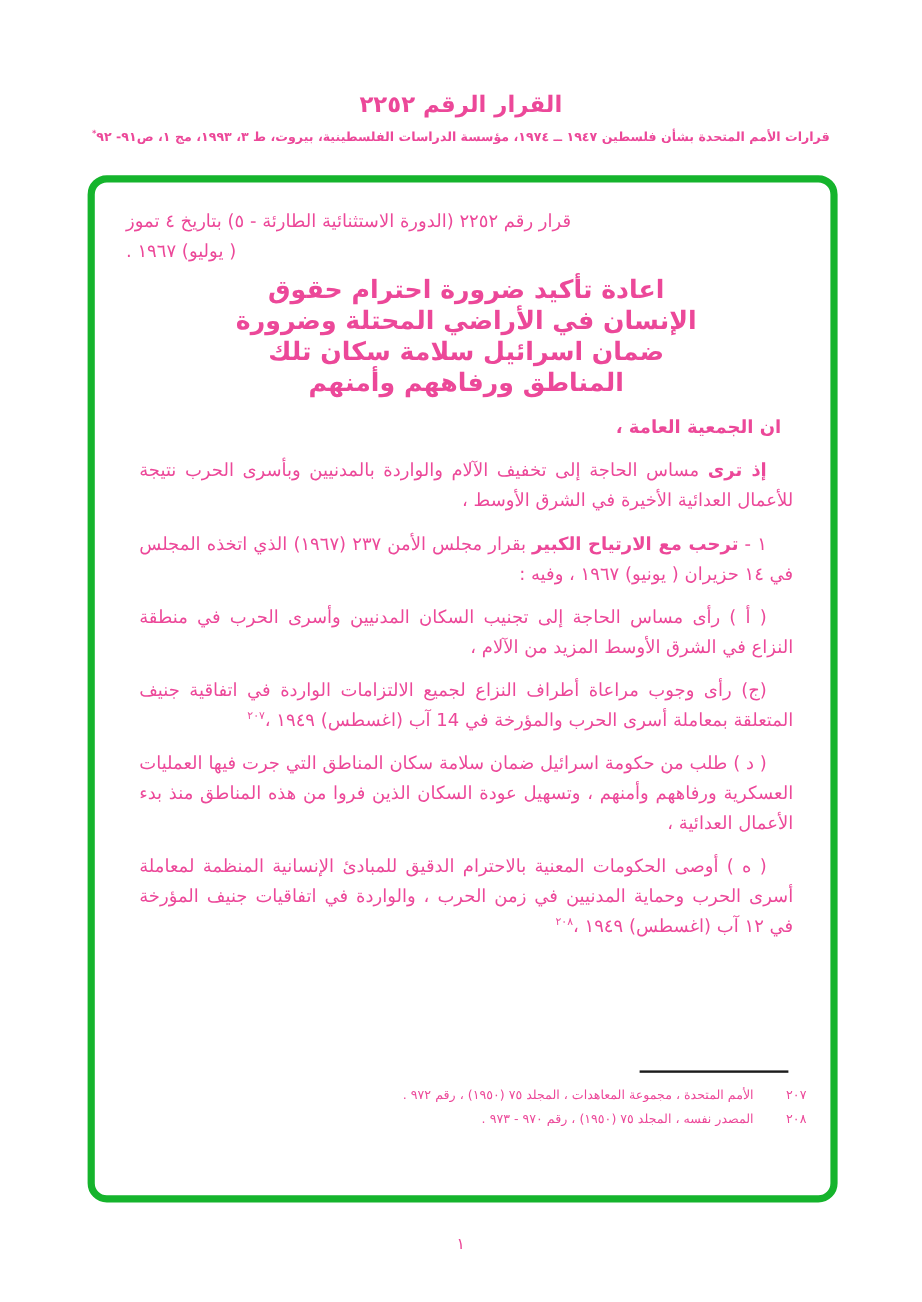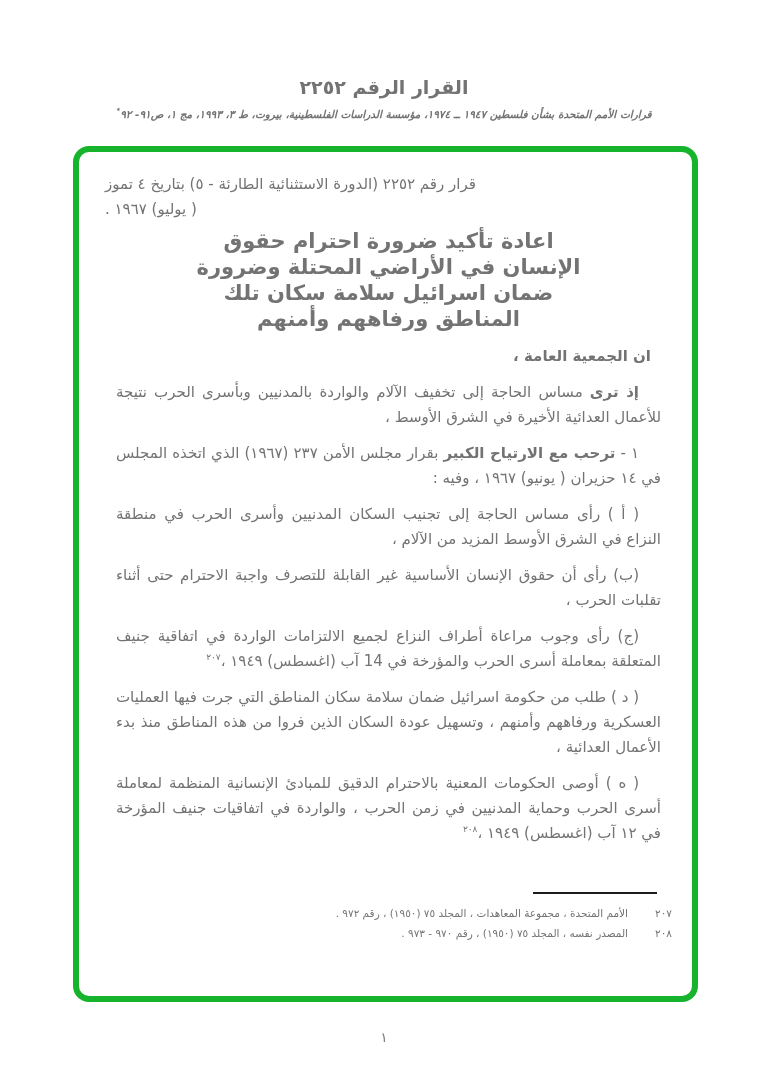--- a/index.html
+++ b/index.html
@@ -1,22 +1,22 @@
 <!DOCTYPE html>
 <html lang="ar"><head>
 <meta charset="utf-8">
 <style>
   html,body{margin:0;padding:0;}
   body{background:#ffffff;font-family:"DejaVu Sans",sans-serif;}
-  .page{position:relative;width:768px;height:1085px;background:#ffffff;color:#737373;overflow:hidden;}
+  .page{position:relative;width:768px;height:1085px;background:#ffffff;color:#ec4899;overflow:hidden;}
 
   .doc-title{position:absolute;top:76px;left:0;right:0;text-align:center;
              font-size:19px;font-weight:bold;direction:rtl;letter-spacing:1px;}
   .doc-source{position:absolute;top:107px;left:0;right:0;text-align:center;
-              font-size:10.5px;font-weight:bold;direction:rtl;white-space:nowrap;font-style:italic;}
+              font-size:10.5px;font-weight:bold;direction:rtl;white-space:nowrap;}
   .doc-source sup{font-size:7px;}
 
   .frame{position:absolute;left:73px;top:146px;width:625px;height:856px;
          box-sizing:border-box;border:6px solid #15b42c;border-radius:16px;}
 
   .content{position:absolute;top:0;left:0;right:0;padding:20px 20px 0 26px;
            direction:rtl;font-size:15px;line-height:25px;text-align:justify;}
 
   .intro{ text-align:left;margin-bottom:6px;}
   .heading{text-align:center;font-weight:bold;font-size:21px;line-height:26px;margin-bottom:12px;}
@@ -59,21 +59,20 @@
       </div>
 
       <p class="para no-indent bold">ان الجمعية العامة ،</p>
 
       <p class="para"><span class="bold">إذ ترى</span><span> مساس الحاجة إلى تخفيف الآلام والواردة بالمدنيين وبأسرى الحرب نتيجة للأعمال العدائية الأخيرة في الشرق الأوسط ،</span></p>
 
       <p class="para"><span>١ - </span><span class="bold">ترحب مع الارتياح الكبير</span><span> بقرار مجلس الأمن ٢٣٧ (١٩٦٧) الذي اتخذه المجلس في ١٤ حزيران ( يونيو) ١٩٦٧ ، وفيه :</span></p>
 
       <p class="para"><span>( أ )</span><span> رأى مساس الحاجة إلى تجنيب السكان المدنيين وأسرى الحرب في منطقة النزاع في الشرق الأوسط المزيد من الآلام ،</span><sup class="note"></sup></p>
 
-      <p class="para"><span>(ب)</span><span> رأى أن حقوق الإنسان الأساسية غير القابلة للتصرف واجبة الاحترام حتى أثناء تقلبات الحرب ،</span><sup class="note"></sup></p>
 
       <p class="para"><span>(ج)</span><span> رأى وجوب مراعاة أطراف النزاع لجميع الالتزامات الواردة في اتفاقية جنيف المتعلقة بمعاملة أسرى الحرب والمؤرخة في 14 آب (اغسطس) ١٩٤٩ ،</span><sup class="note">٢٠٧</sup></p>
 
       <p class="para"><span>( د )</span><span> طلب من حكومة اسرائيل ضمان سلامة سكان المناطق التي جرت فيها العمليات العسكرية ورفاههم وأمنهم ، وتسهيل عودة السكان الذين فروا من هذه المناطق منذ بدء الأعمال العدائية ،</span><sup class="note"></sup></p>
 
       <p class="para"><span>( ه )</span><span> أوصى الحكومات المعنية بالاحترام الدقيق للمبادئ الإنسانية المنظمة لمعاملة أسرى الحرب وحماية المدنيين في زمن الحرب ، والواردة في اتفاقيات جنيف المؤرخة في ١٢ آب (اغسطس) ١٩٤٩ ،</span><sup class="note">٢٠٨</sup></p>
 
     </div>
 
     <div class="footnotes">

